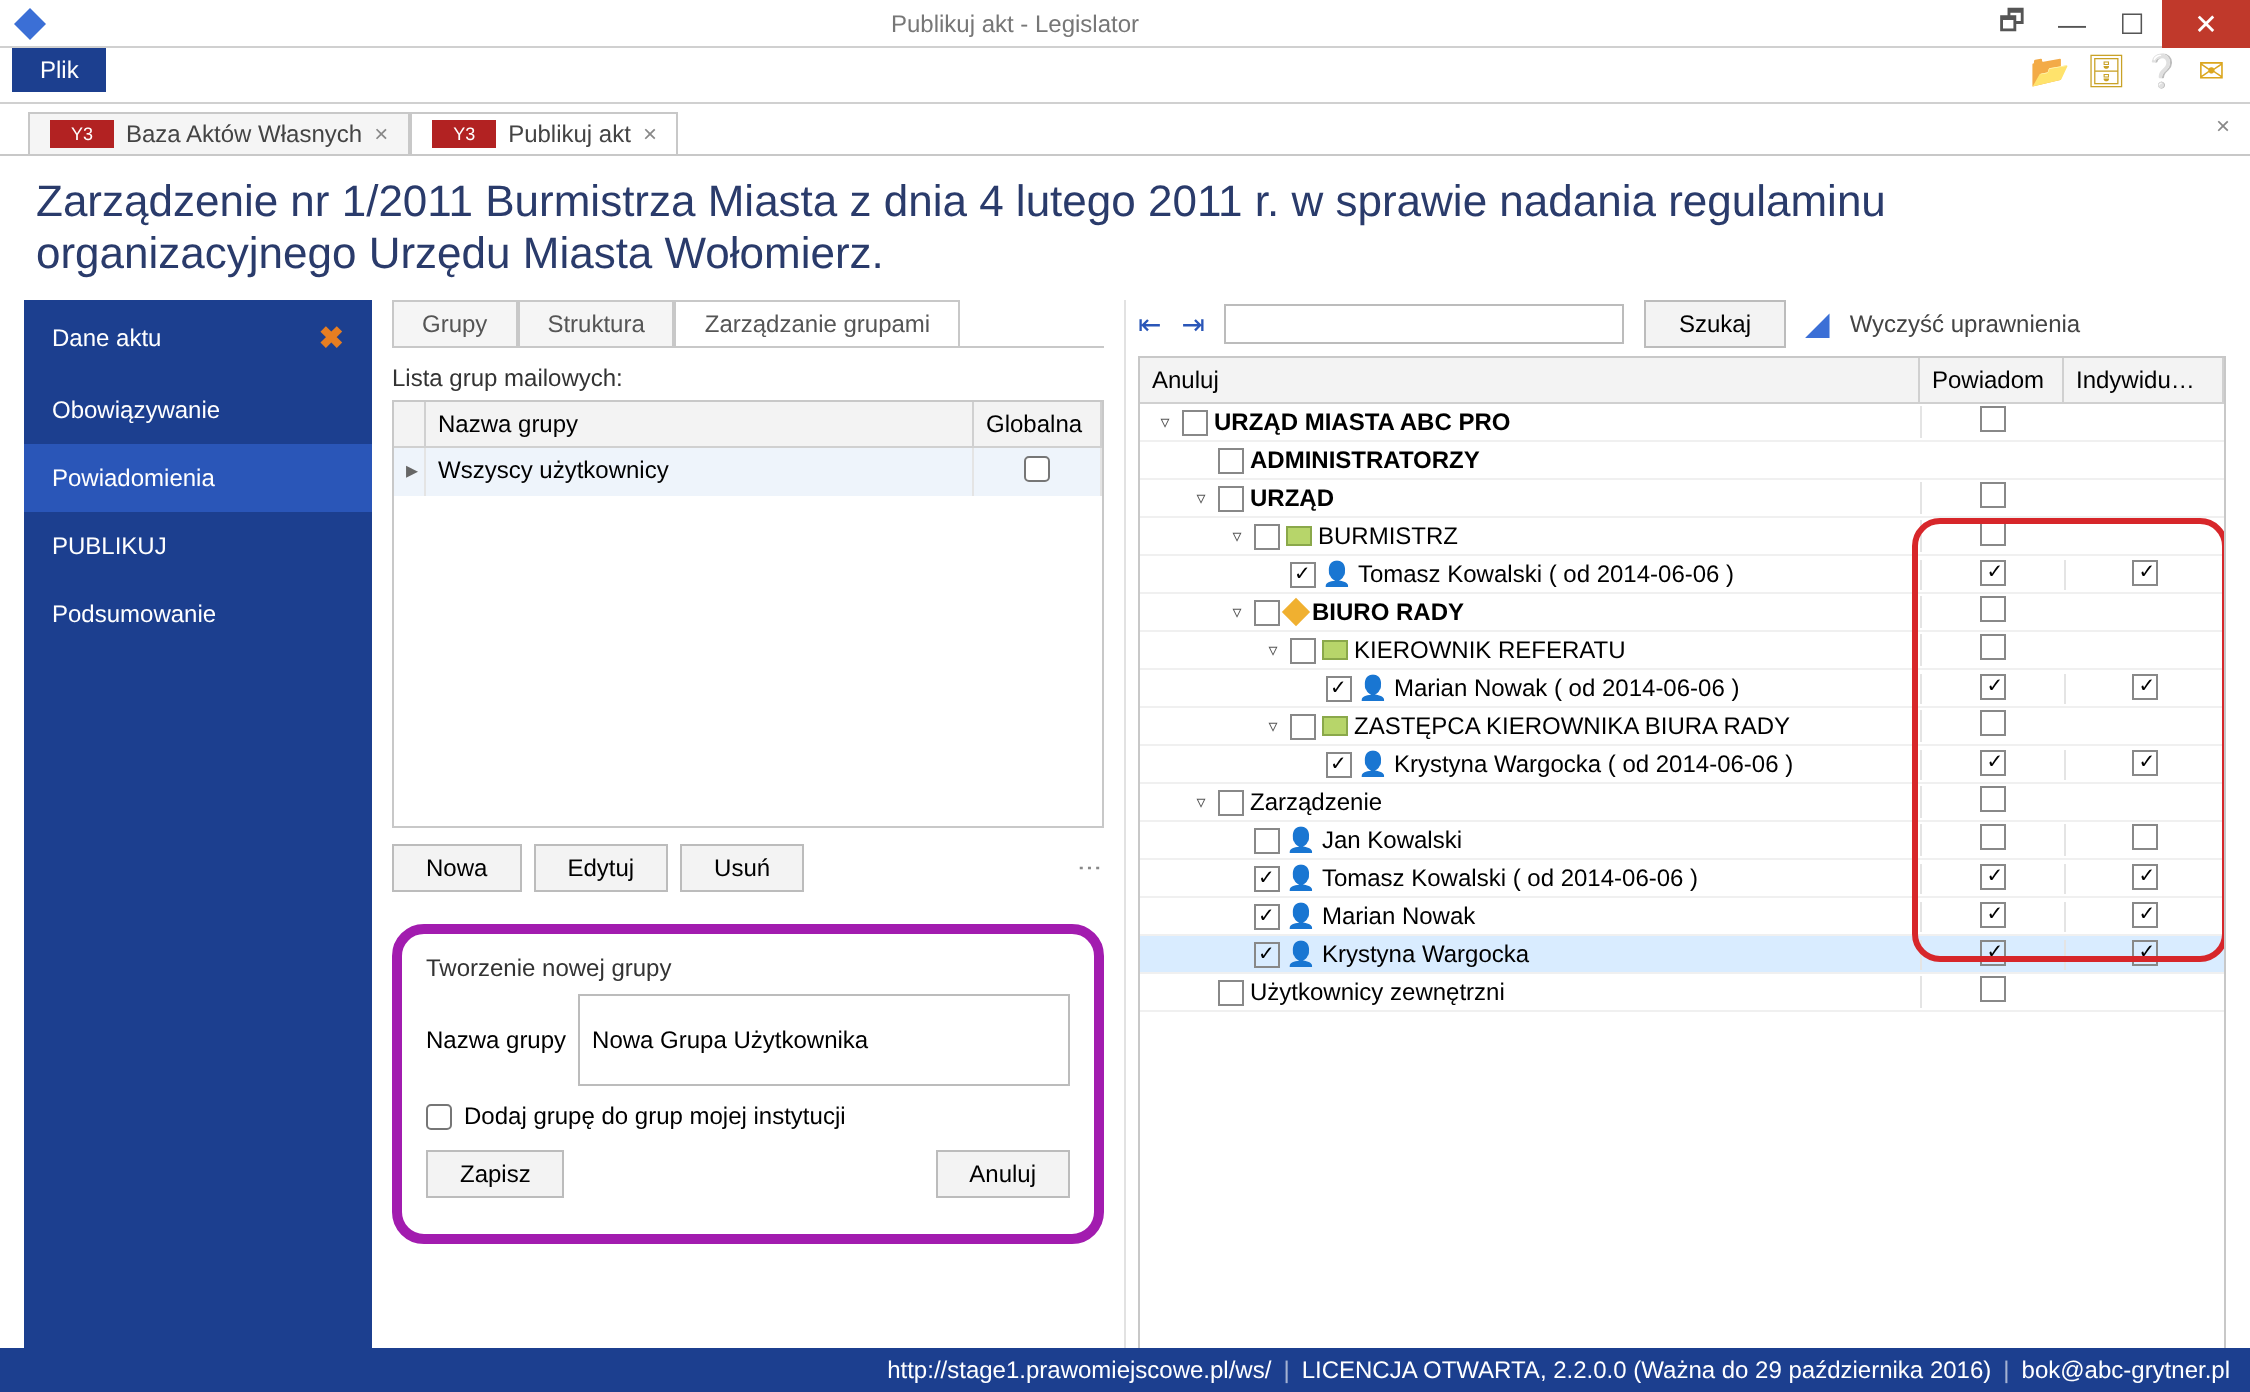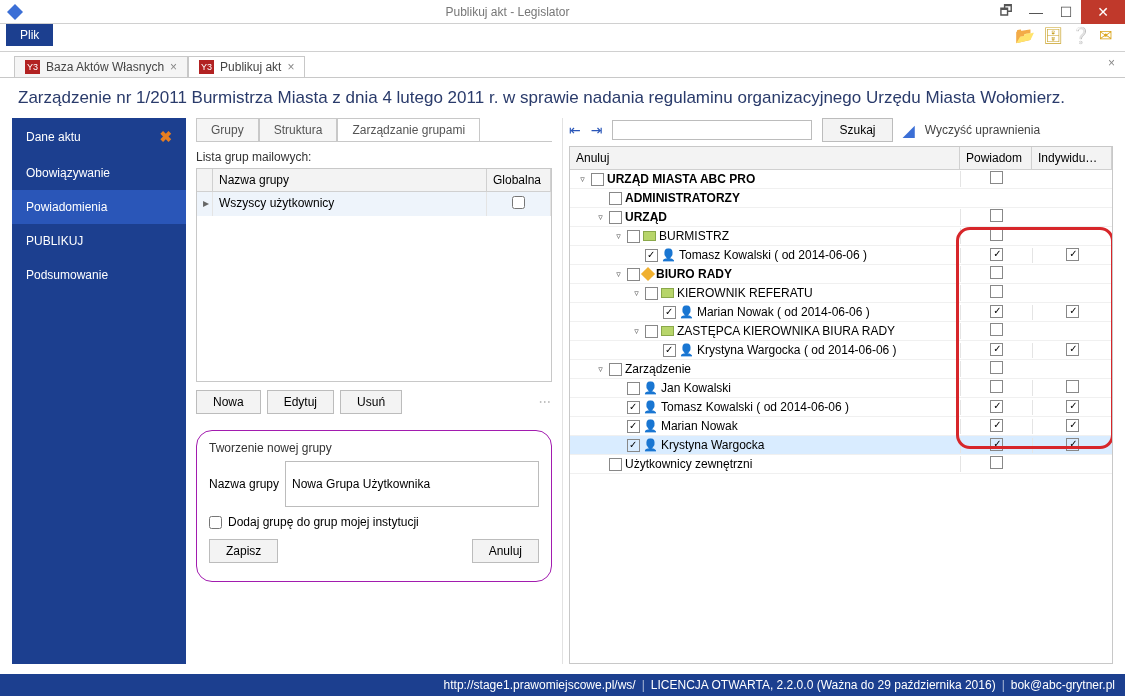--- a/index.html
+++ b/index.html
@@ -16,26 +16,26 @@
 
 .menubar { height: 28px; background: #fff; display: flex; align-items: flex-start; border-bottom: 1px solid #d0d0d0; position: relative; }
 .menubar .plik { background: #1c3f8f; color: #fff; padding: 4px 14px; margin-left: 6px; }
 .menubar .righticons { position: absolute; right: 8px; top: 2px; display: flex; gap: 10px; }
 .menubar .righticons span { width: 18px; height: 18px; display: inline-block; font-size: 16px; }
 
 
 .doctabs { height: 26px; display: flex; align-items: flex-end; border-bottom: 1px solid #c8c8c8; padding-left: 14px; gap: 0; position: relative; }
 .doctabs .tab { border: 1px solid #c8c8c8; border-bottom: none; padding: 3px 10px; display: flex; align-items: center; gap: 6px; background: #f5f5f5; color: #444; }
 .doctabs .tab.active { background: #fff; }
-.doctabs .tab .ticon { width: 15px; height: 14px; background: #b22222; color: #fff; font-size: 9px; display: flex; align-items: center; justify-content: center; }
+.doctabs .tab .ticon { width: 32px; height: 14px; background: #b22222; color: #fff; font-size: 9px; display: flex; align-items: center; justify-content: center; }
 .doctabs .tab .tx { color: #888; cursor: pointer; }
 .doctabs .globalx { position: absolute; right: 10px; top: 4px; color: #888; }
 
 
-.heading { padding: 10px 18px; color: #2a3b6b; font-size: 17px; }
+.heading { padding: 10px 18px; color: #2a3b6b; font-size: 22px; }
 
 
 .main { display: flex; padding: 0 12px; height: 546px; }
 .sidebar { width: 174px; background: #1c3f8f; color: #fff; padding: 0; }
 .sidebar .item { padding: 10px 14px; cursor: pointer; position: relative; }
 .sidebar .item.first { display: flex; justify-content: space-between; align-items: center; }
 .sidebar .item.active { background: #2a56b8; }
 .sidebar .closeicon { color: #e67e22; font-size: 15px; font-weight: bold; }
 
 
@@ -58,21 +58,21 @@
 .listgrid .lrow div { padding: 4px 6px; border-right: 1px solid #e4e4e4; }
 .listgrid .lrow .c1 { width: 16px; text-align: center; color: #666; }
 .listgrid .lrow .c2 { flex: 1; }
 .listgrid .lrow .c3 { width: 64px; text-align: center; }
 
 .btnrow { display: flex; gap: 6px; margin-top: 8px; align-items: center; }
 .btn { border: 1px solid #bcbcbc; background: #f3f3f3; padding: 4px 16px; cursor: pointer; }
 .btnrow .dots { margin-left: auto; color: #888; writing-mode: vertical-rl; }
 
 
-.newgroup-wrap { border: 1px solid #a21caf; border-radius: 16px; margin-top: 16px; padding: 10px 12px 18px; }
+.newgroup-wrap { border: 5px solid #a21caf; border-radius: 16px; margin-top: 16px; padding: 10px 12px 18px; }
 .newgroup-wrap .ng-title { color: #333; margin-bottom: 6px; }
 .ng-row { display: flex; align-items: center; gap: 6px; margin-bottom: 8px; }
 .ng-row label { white-space: nowrap; }
 .ng-row input[type=text] { flex: 1; border: 1px solid #bcbcbc; padding: 15px 6px; }
 .ng-chk { display: flex; align-items: center; gap: 6px; margin-bottom: 10px; }
 .ng-btns { display: flex; justify-content: space-between; }
 
 
 .treecol { flex: 1; border-left: 1px solid #e2e2e2; padding-left: 6px; display: flex; flex-direction: column; }
 .treetools { display: flex; align-items: center; gap: 10px; margin-bottom: 4px; }

